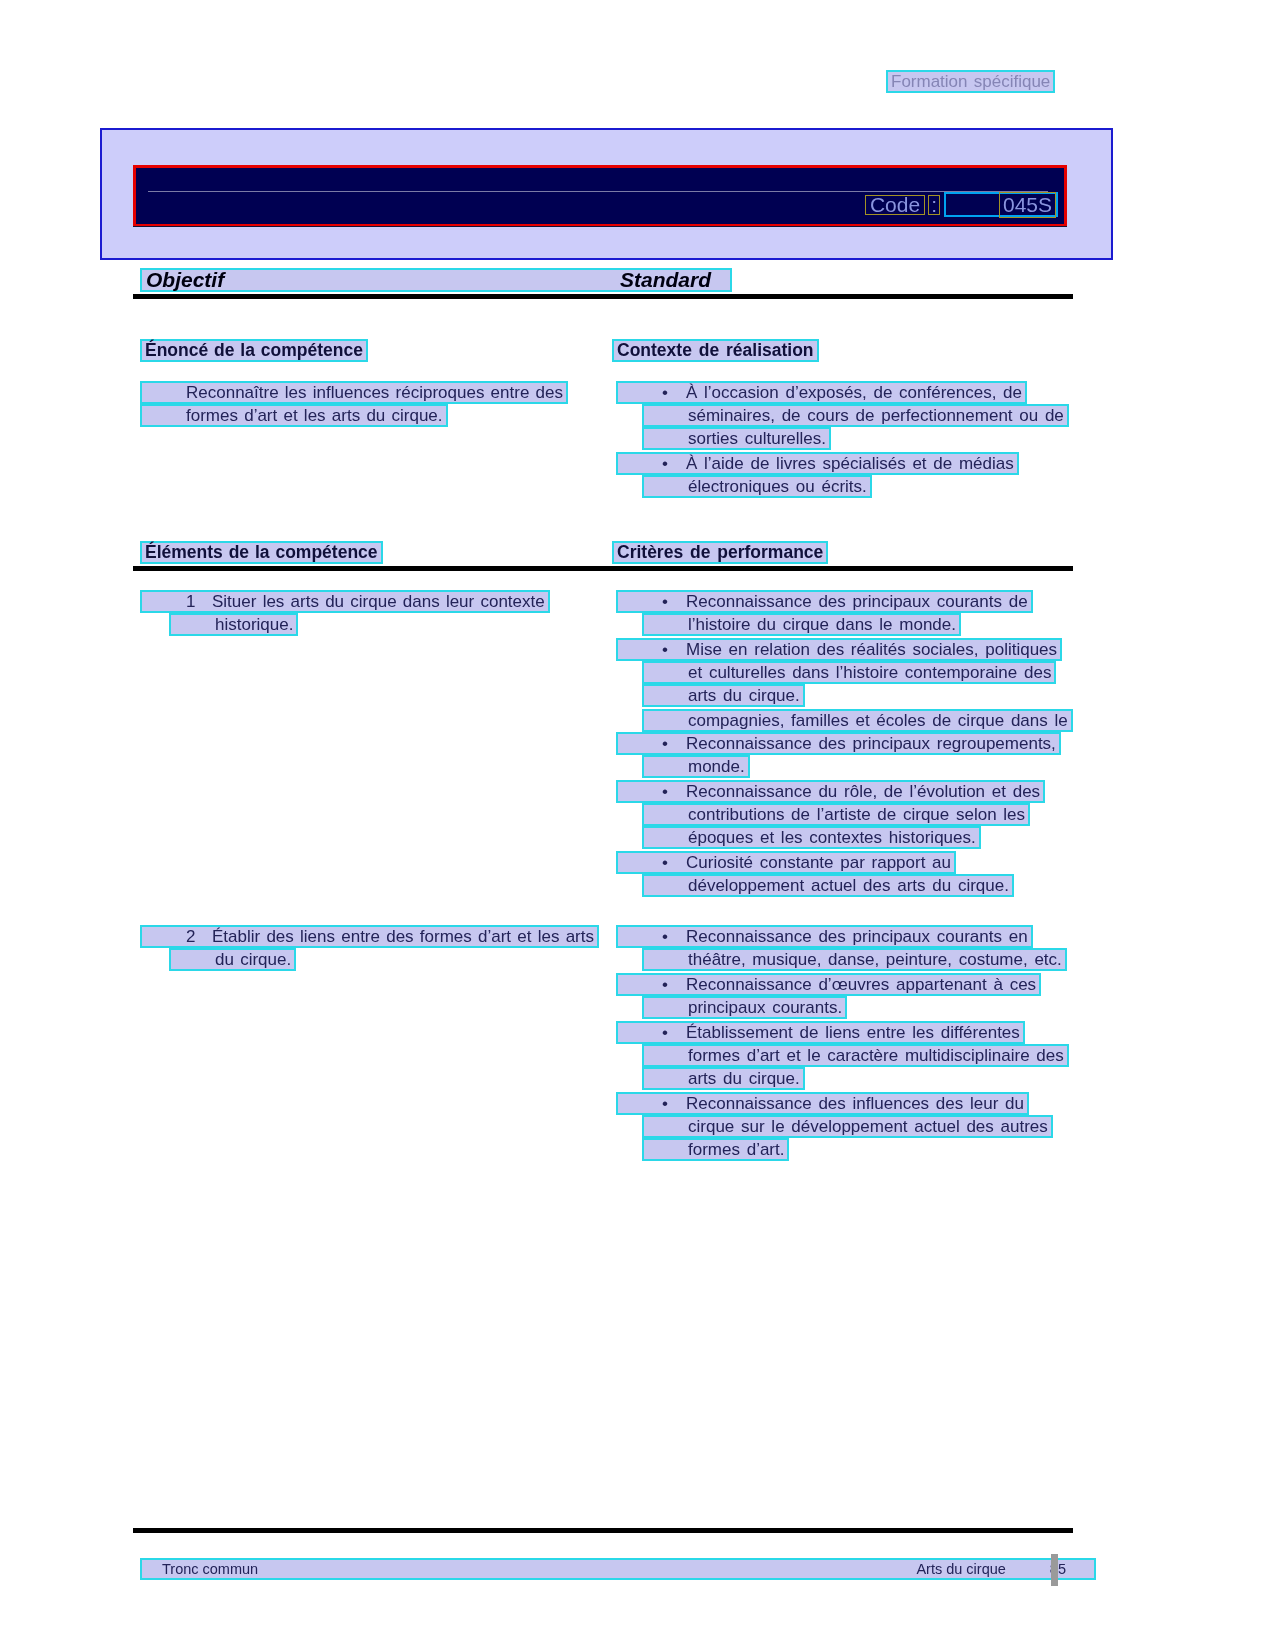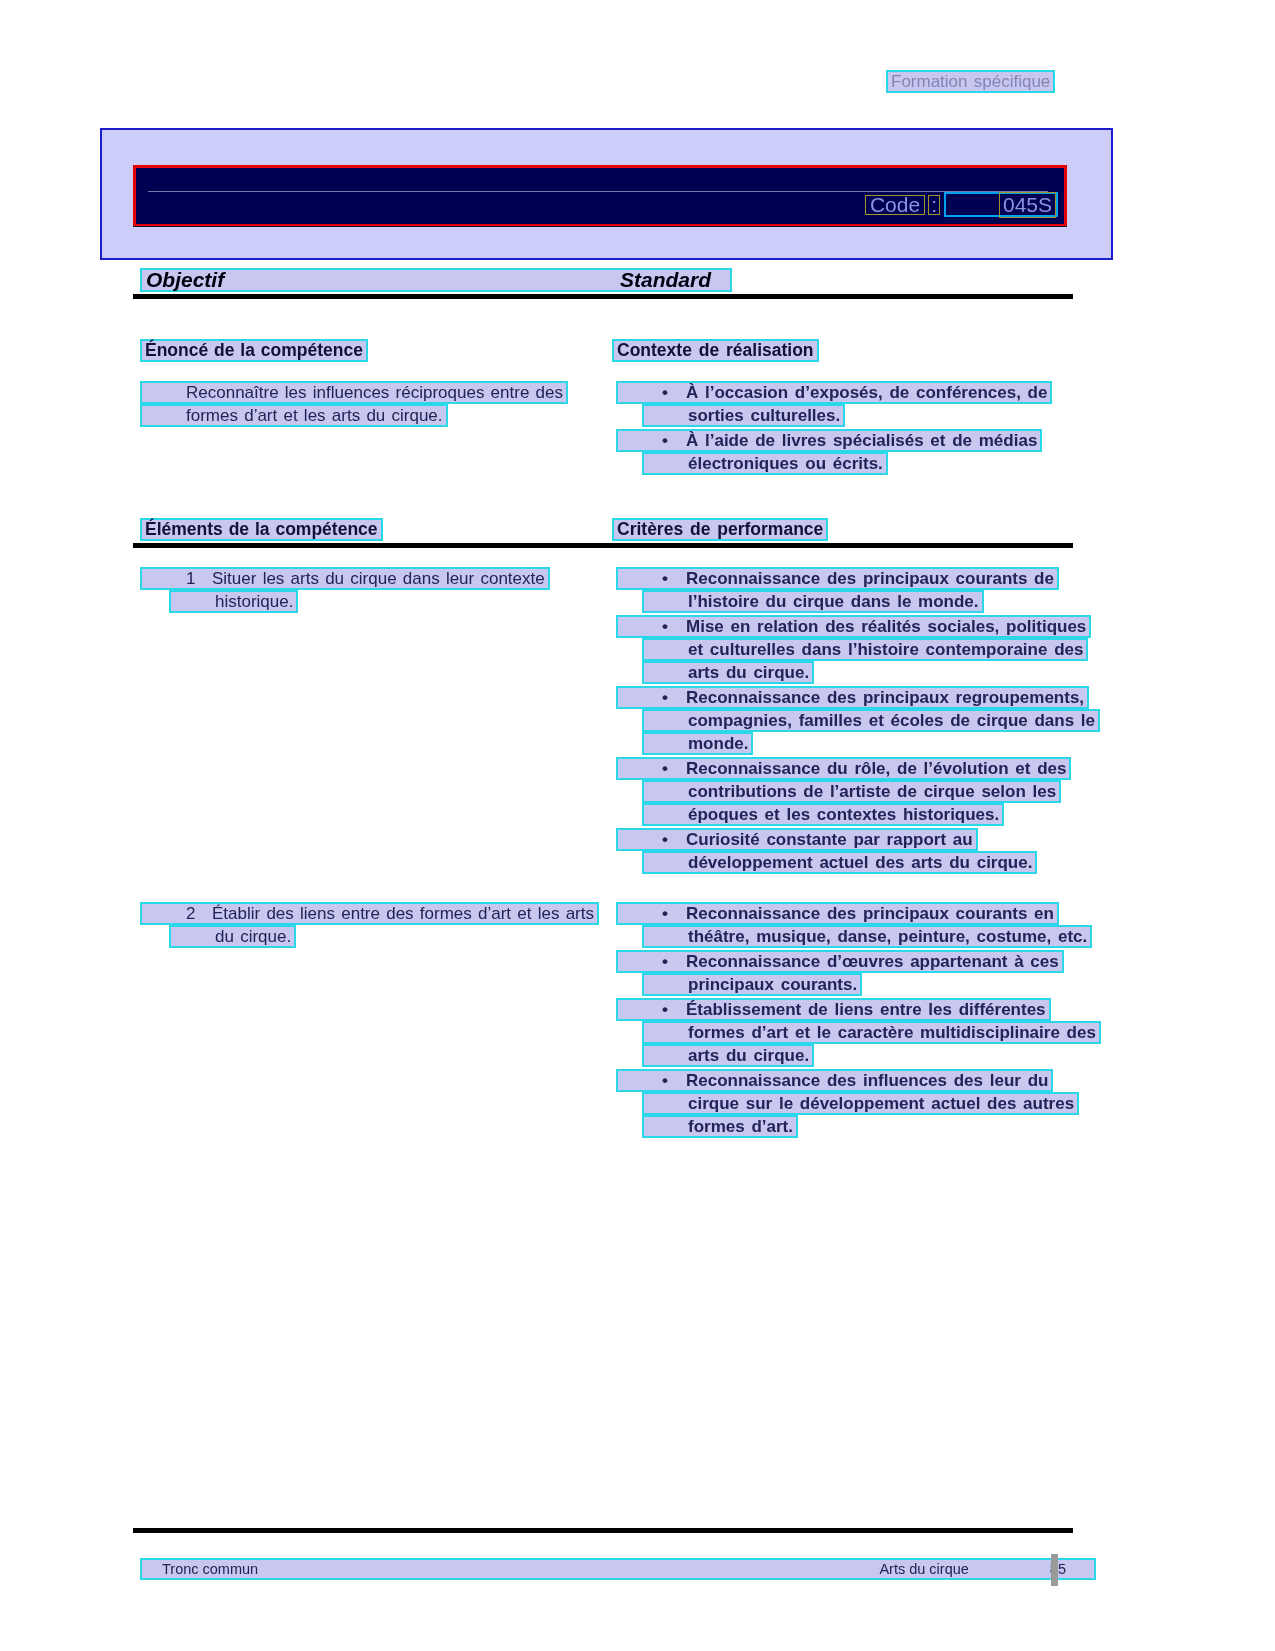--- a/index.html
+++ b/index.html
@@ -64,34 +64,34 @@
   .col-left{width:479px;box-sizing:border-box;padding-left:7px;flex:none;}
   .col-right{flex:1;}
   .sec-title{font-weight:bold;font-size:17.5px;color:var(--title-text);word-spacing:1px;}
 
   .body-row{display:flex;margin-top:19px;align-items:flex-start;}
   .body-row.item2{margin-top:26px;}
   .line{margin-bottom:0;padding-left:44px;}
   .cont{margin-left:0;}
   .num{display:inline-block;width:26px;}
   .item .cont{margin-left:29px;}
-  .bullet-group{margin-bottom:2px;font-weight:bold;}
+  .bullet-group{margin-bottom:2px;}
   .bullet-first{margin-left:4px;}
   .marker{display:inline-block;width:24px;}
   .bullet-group .cont{margin-left:30px;}
   .col-right .hl{word-spacing:2px;}
 
   
   .footer{position:absolute;left:133px;top:1528px;width:940px;}
   .footer .rule{margin-top:0;}
   .footer-bar{position:relative;margin-left:7px;margin-top:25px;width:912px;height:18px;
               background:var(--highlight-bg);border:2px solid var(--highlight-border);
               display:flex;justify-content:space-between;align-items:center;
               font-size:14.5px;color:var(--body-text);padding:0 20px;box-sizing:content-box;}
-  .footer-right{display:flex;align-items:flex-start;margin-right:8px;gap:37px;}
+  .footer-right{display:flex;align-items:flex-start;margin-right:8px;}
   .footer-doc{margin-right:44px;}
   .gray-bar{position:absolute;right:36px;top:-6px;width:7px;height:32px;background:#9a9a9a;}
 </style>
 </head>
 <body>
 
 <div class="page">
 
   <div class="top-label">
     <div class="hl">Formation spécifique</div>
@@ -129,20 +129,21 @@
     </div>
 
     <div class="body-row">
       <div class="col-left">
         <div class="hl line">Reconnaître les influences réciproques entre des</div>
         <div class="hl line">formes d’art et les arts du cirque.</div>
       </div>
       <div class="col-right">
         <div class="bullet-group">
           <div class="hl line bullet-first"><span class="marker">•</span><span>À l’occasion d’exposés, de conférences, de</span></div>
+          <div class="hl line cont">séminaires, de cours de perfectionnement ou de</div>
           <div class="hl line cont">sorties culturelles.</div>
         </div>
         <div class="bullet-group">
           <div class="hl line bullet-first"><span class="marker">•</span><span>À l’aide de livres spécialisés et de médias</span></div>
           <div class="hl line cont">électroniques ou écrits.</div>
         </div>
       </div>
     </div>
 
     <div class="sec-row second">
@@ -164,22 +165,22 @@
         <div class="bullet-group">
           <div class="hl line bullet-first"><span class="marker">•</span><span>Reconnaissance des principaux courants de</span></div>
           <div class="hl line cont">l’histoire du cirque dans le monde.</div>
         </div>
         <div class="bullet-group">
           <div class="hl line bullet-first"><span class="marker">•</span><span>Mise en relation des réalités sociales, politiques</span></div>
           <div class="hl line cont">et culturelles dans l’histoire contemporaine des</div>
           <div class="hl line cont">arts du cirque.</div>
         </div>
         <div class="bullet-group">
+          <div class="hl line cont">compagnies, familles et écoles de cirque dans le</div>
           <div class="hl line bullet-first"><span class="marker">•</span><span>Reconnaissance des principaux regroupements,</span></div>
-          <div class="hl line cont">compagnies, familles et écoles de cirque dans le</div>
           <div class="hl line cont">monde.</div>
         </div>
         <div class="bullet-group">
           <div class="hl line bullet-first"><span class="marker">•</span><span>Reconnaissance du rôle, de l’évolution et des</span></div>
           <div class="hl line cont">contributions de l’artiste de cirque selon les</div>
           <div class="hl line cont">époques et les contextes historiques.</div>
         </div>
         <div class="bullet-group">
           <div class="hl line bullet-first"><span class="marker">•</span><span>Curiosité constante par rapport au</span></div>
           <div class="hl line cont">développement actuel des arts du cirque.</div>

